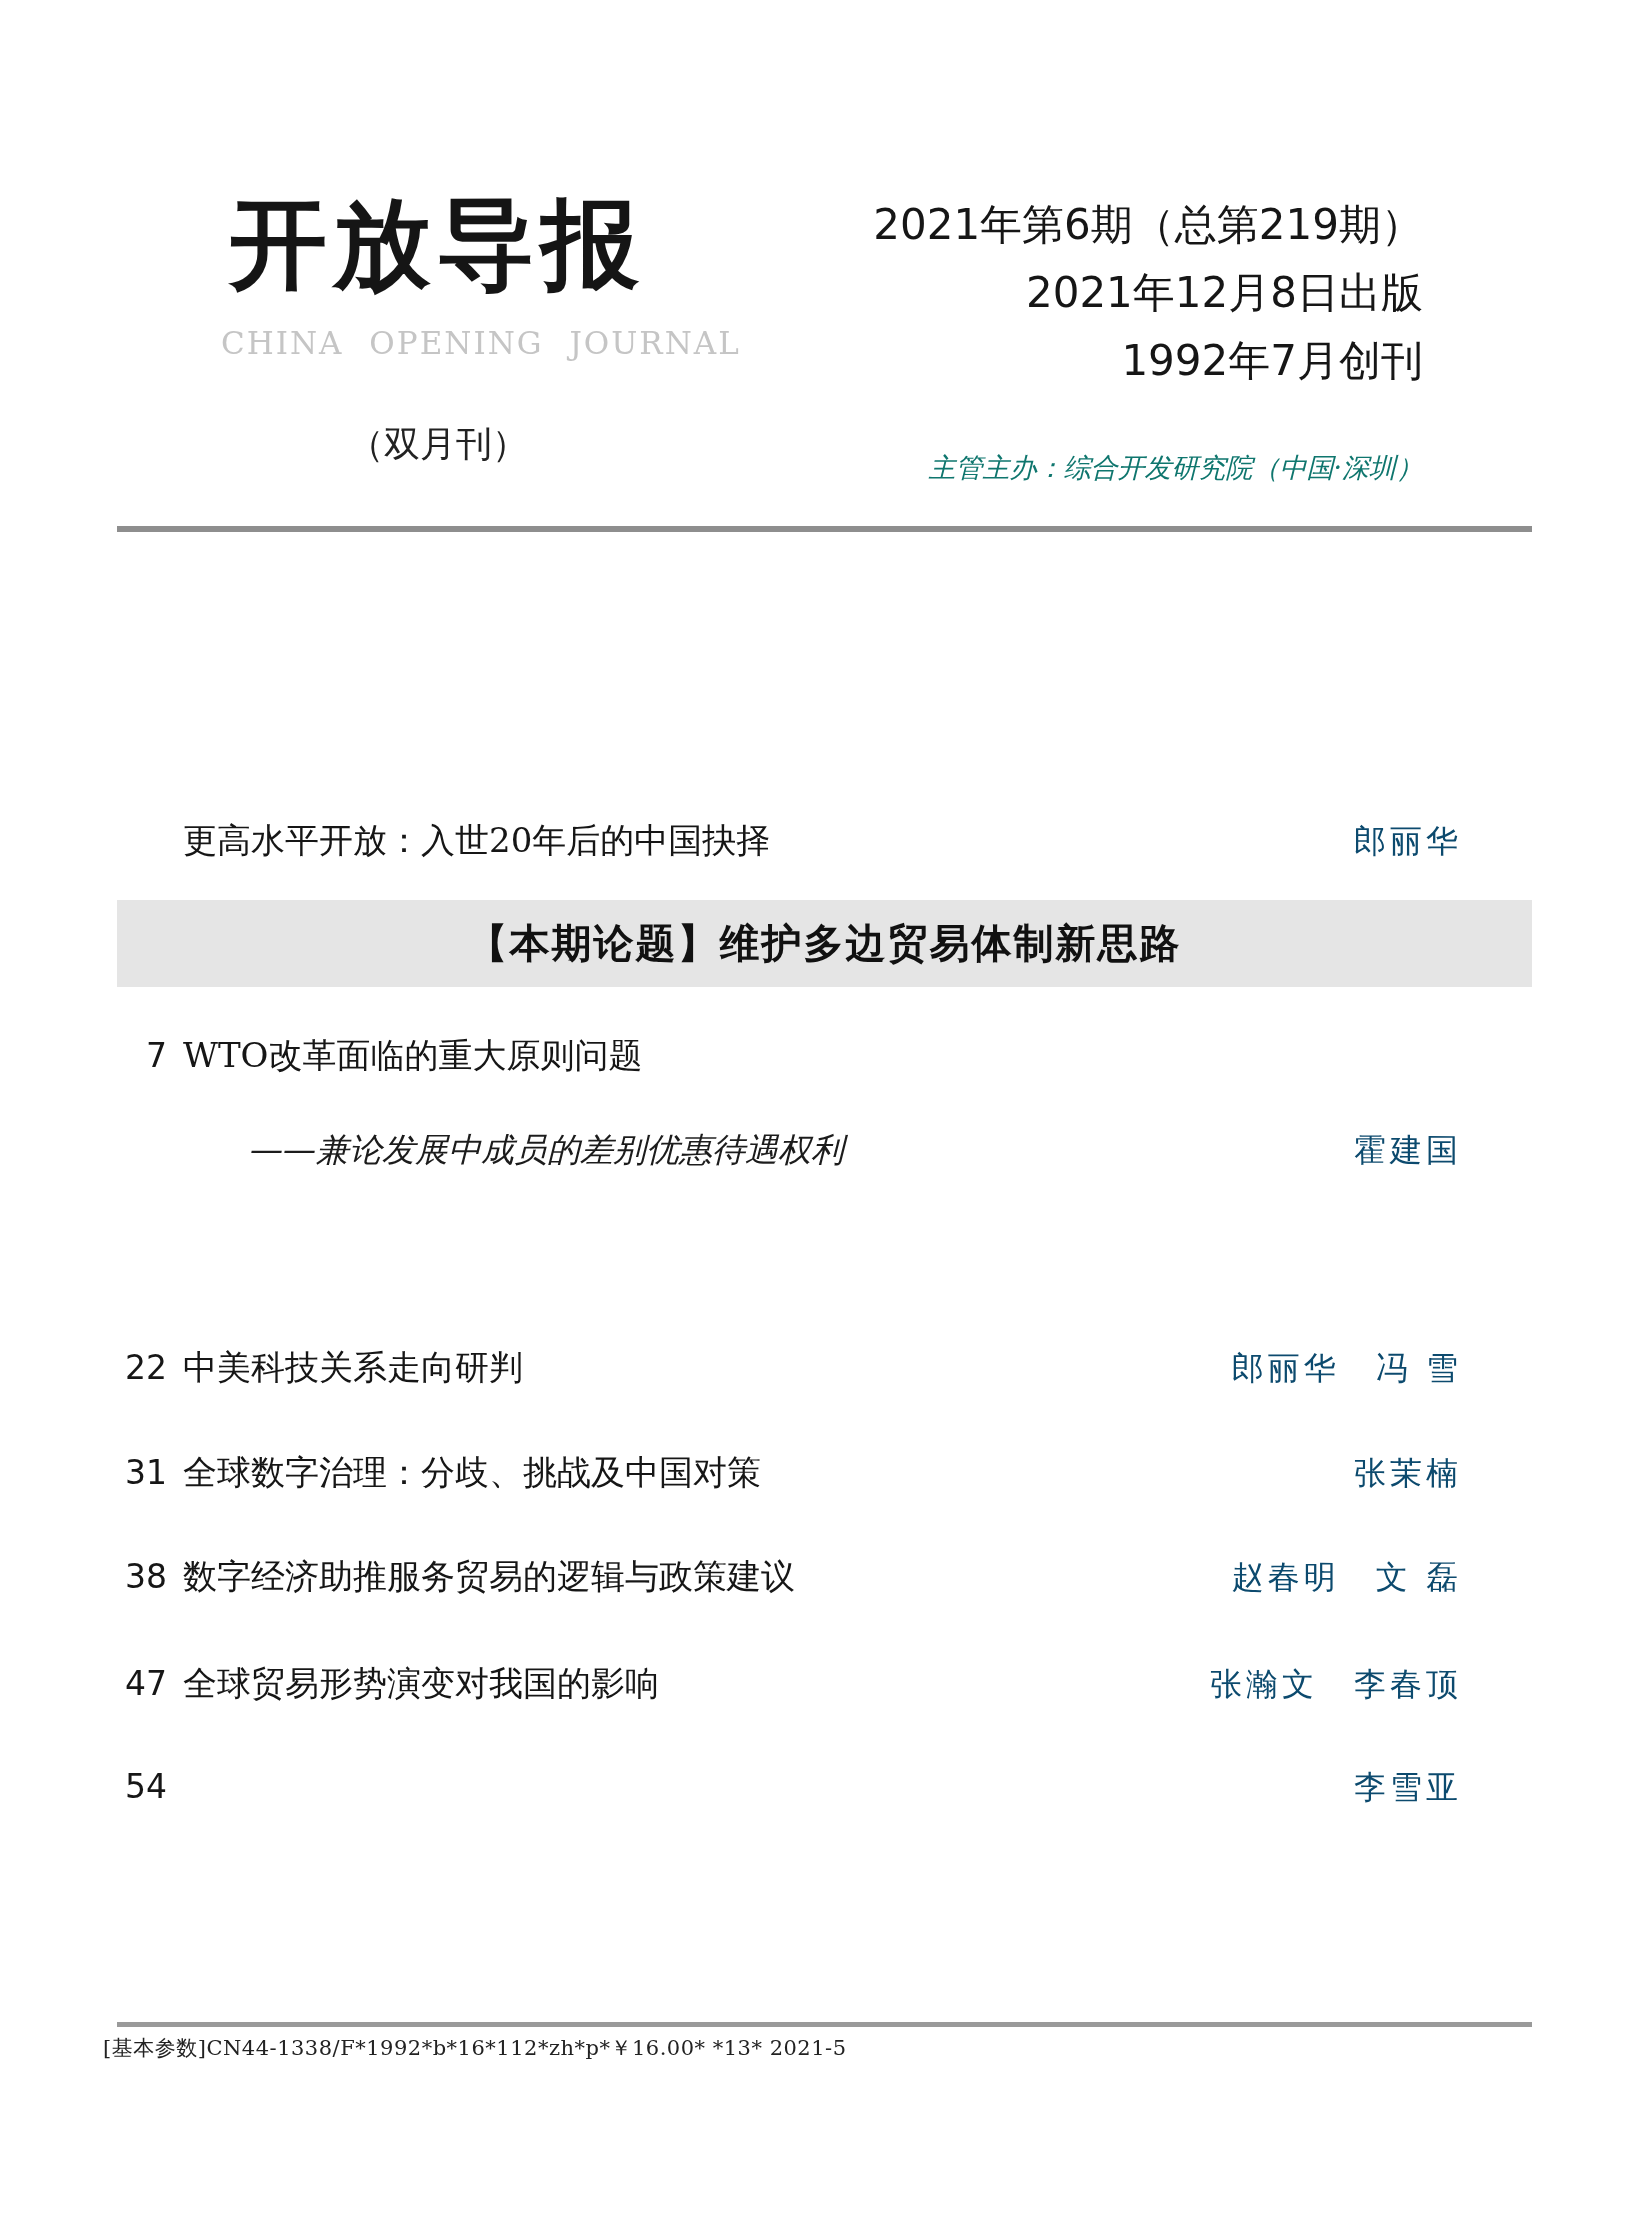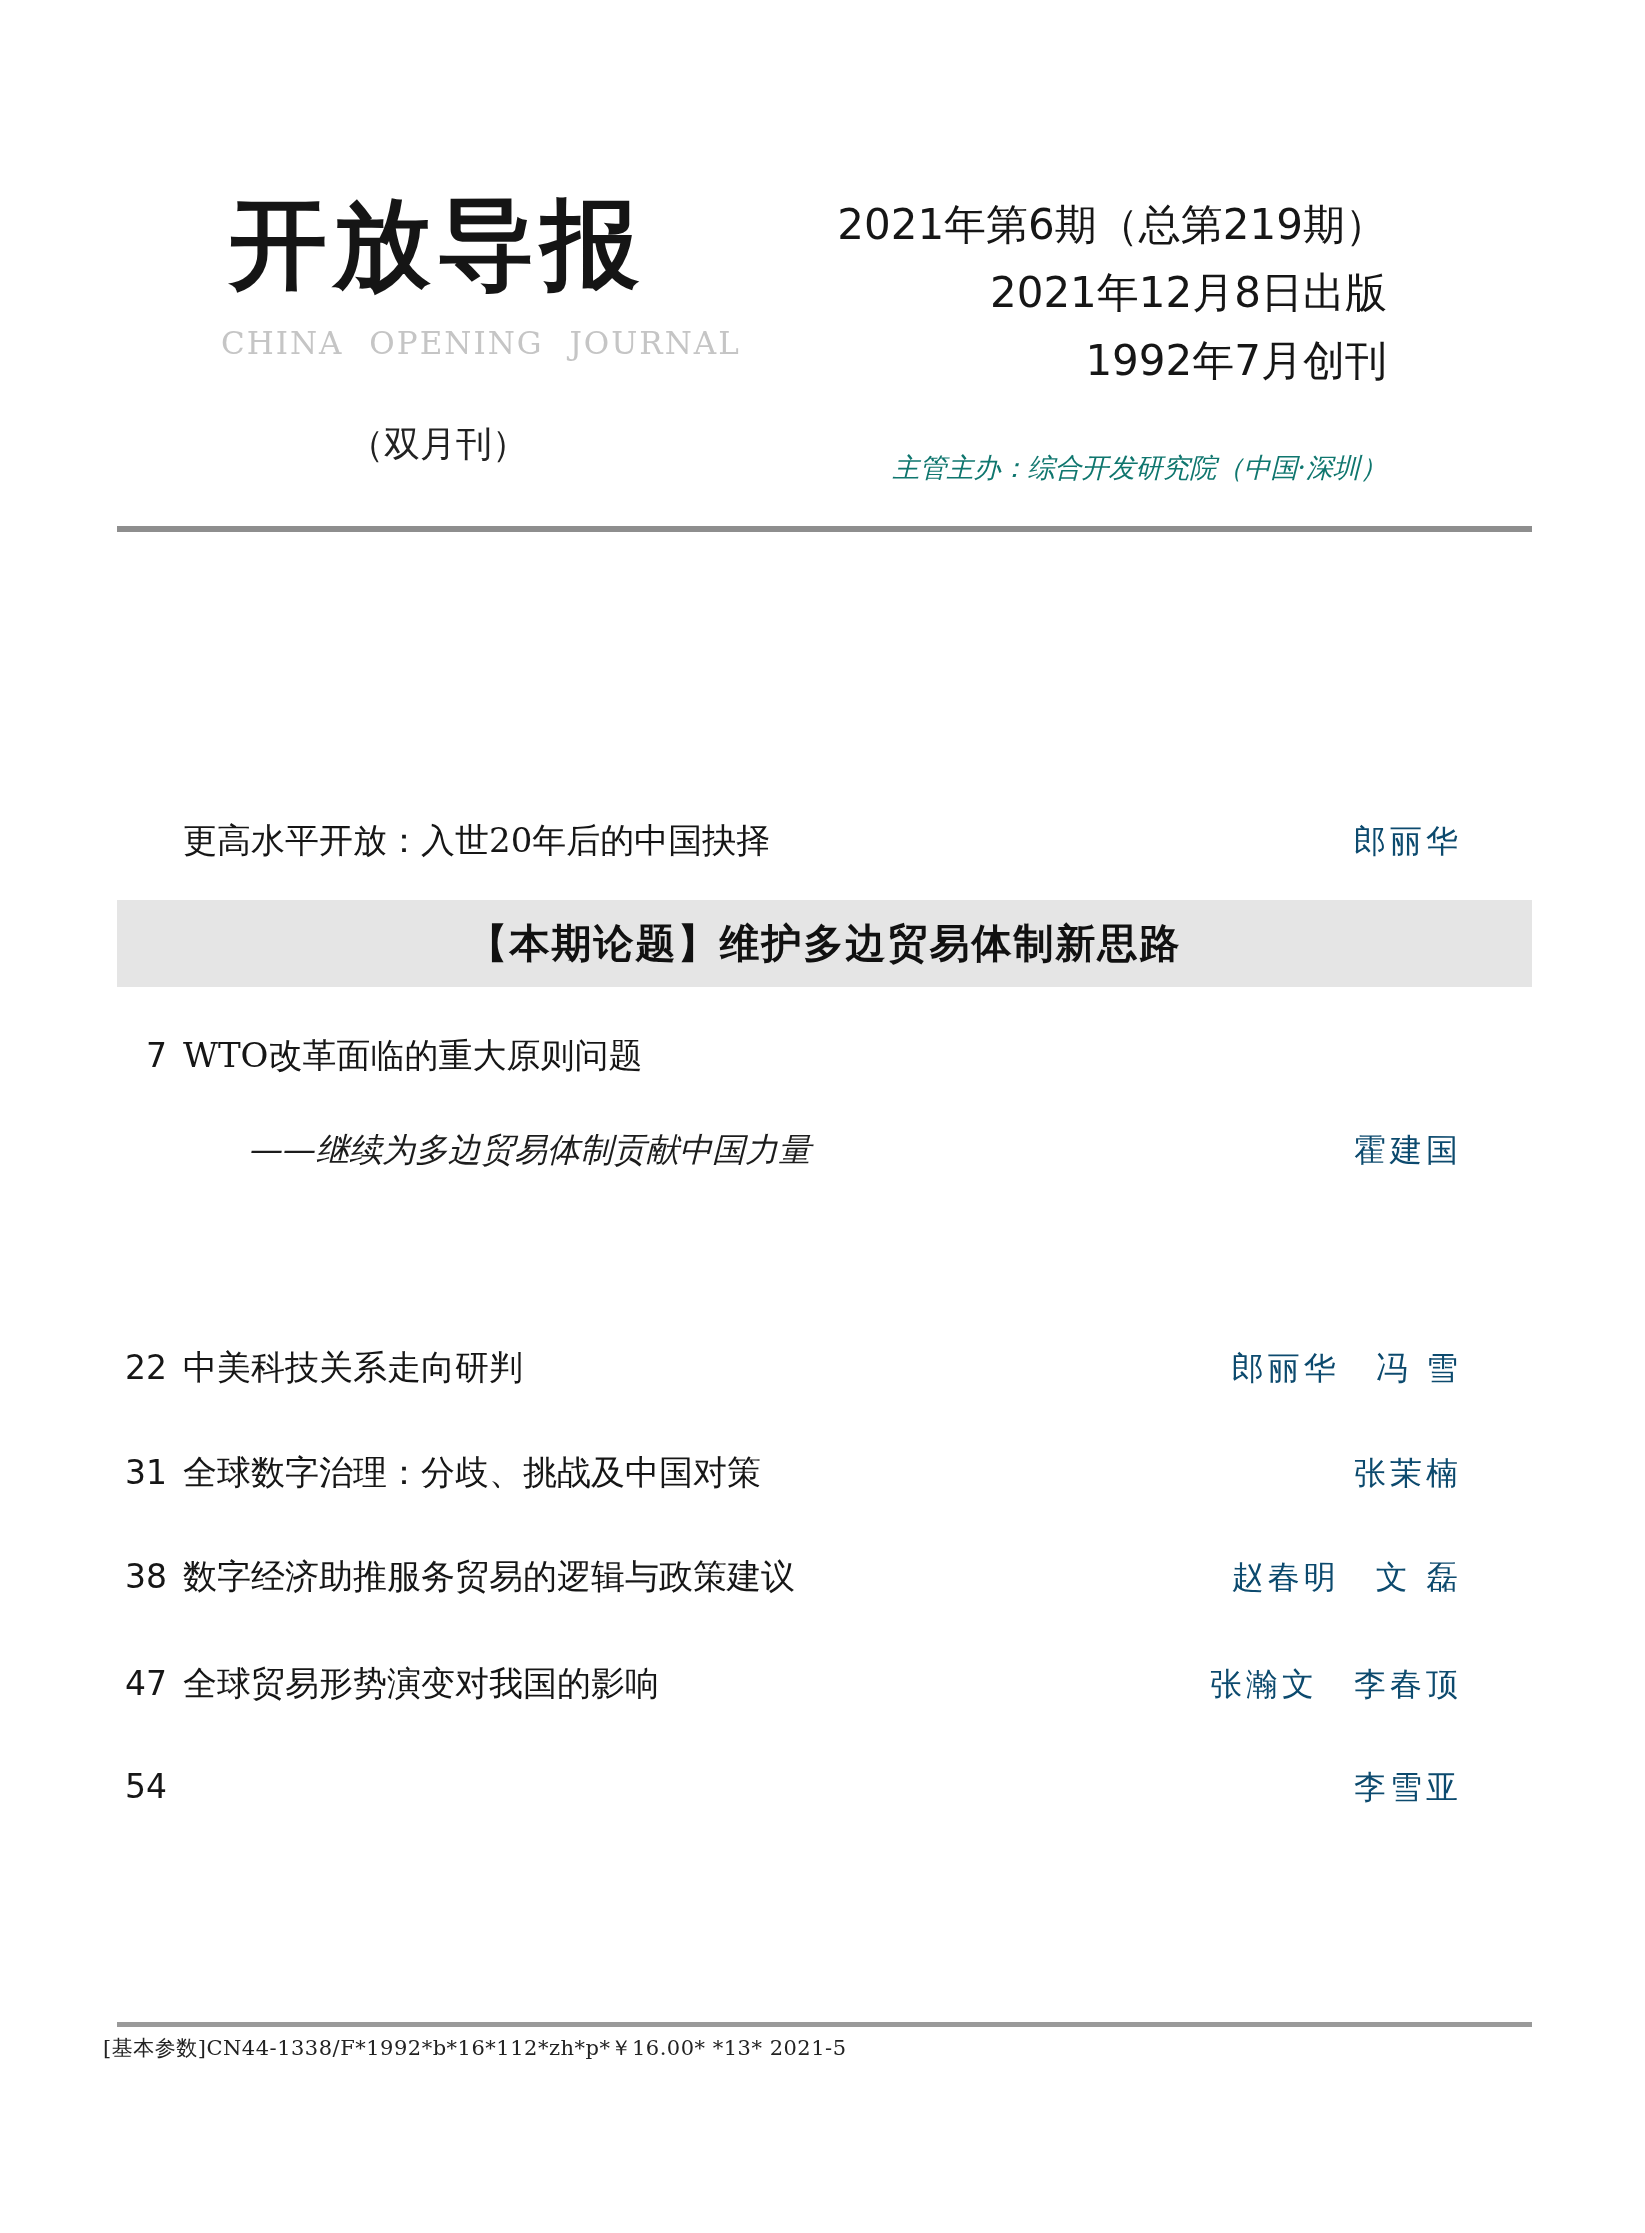--- a/index.html
+++ b/index.html
@@ -4,20 +4,21 @@
 <style>
   html,body{margin:0;padding:0;background:#ffffff;}
   .page{
     position:relative;
     width:1570px;
     height:2234px;
     background:#ffffff;
     color:#1a1a1a;
     font-family:"DejaVu Sans", sans-serif;
     overflow:hidden;
+    padding-left:36px;
   }
   
   .title-cn{
     position:absolute; left:229px; top:195px;
     font-family:"DejaVu Serif", serif;
     font-weight:bold;
     font-size:98px; line-height:1;
     letter-spacing:6px;
     color:#151515;
   }
@@ -131,21 +132,21 @@
   </div>
 
   <div class="band band-topic">【本期论题】维护多边贸易体制新思路</div>
 
   <div class="row" style="top:1031px">
     <span class="num">7</span>
       <span class="gap"></span>
     <span class="title">WTO改革面临的重大原则问题</span>
   </div>
   <div class="row sub-row" style="top:1126px">
-    <span class="subtitle">——继续为多边贸易体制贡献中国力量</span>
+    <span class="subtitle">——兼论发展中成员的差别优惠待遇权利</span>
     <span class="authors">霍建国</span>
   </div>
 
 
   <div class="row" style="top:1343px">
     <span class="num">22</span>
       <span class="gap"></span>
     <span class="title">中美科技关系走向研判</span>
     <span class="authors">郎丽华　冯 雪</span>
   </div>

